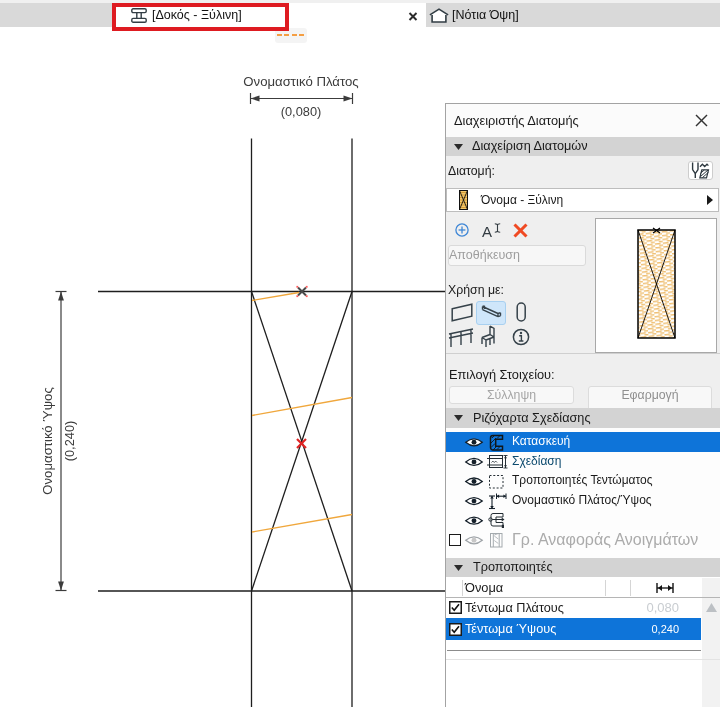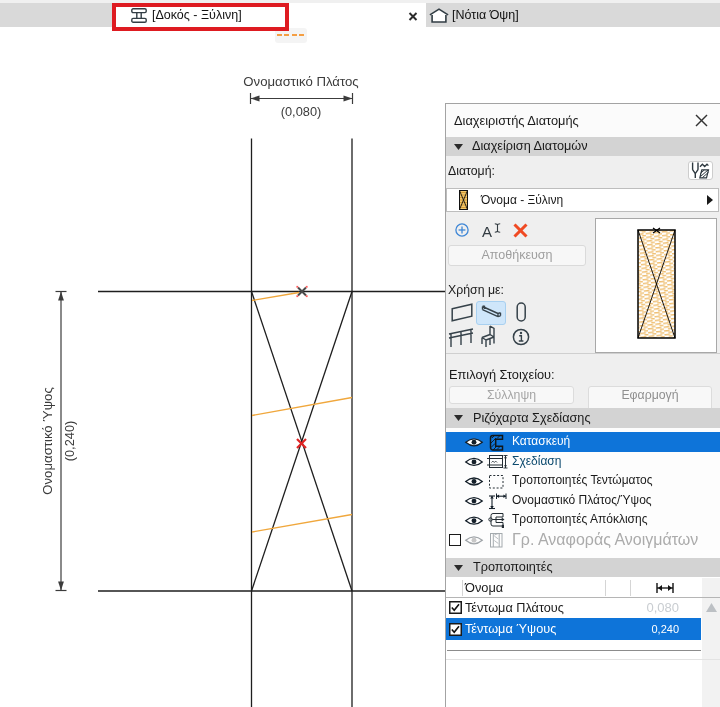--- a/index.html
+++ b/index.html
@@ -129,21 +129,21 @@
     </svg>
     <div class="abs" style="left:36px;top:119px;font-size:15px;color:#333c42">A</div>
     <svg class="abs" style="left:48px;top:119px" width="7" height="10" viewBox="0 0 7 10">
       <path d="M0.8,0.8 q2.7,0 2.7,1.4 q0,-1.4 2.7,-1.4 M3.5,1.6 v6.8 M0.8,9.2 q2.7,0 2.7,-1.4 q0,1.4 2.7,1.4" fill="none" stroke="#333c42" stroke-width="1.1"></path>
     </svg>
     <svg class="abs" style="left:67px;top:119px" width="15" height="15" viewBox="0 0 15 15">
       <line x1="1.5" y1="1.5" x2="13.5" y2="13.5" stroke="#f04a23" stroke-width="3"></line>
       <line x1="13.5" y1="1.5" x2="1.5" y2="13.5" stroke="#f04a23" stroke-width="3"></line>
     </svg>
 
-    <div class="abs" style="left:2px;top:141px;width:138px;height:21px;background:#f7f7f7;border:1px solid #dadada;border-radius:3px;text-align:center;line-height:19px;font-size:12.5px;color:#9e9e9e">Αποθήκευση</div>
+    <div class="abs" style="left:2px;top:141px;width:138px;height:21px;background:#f7f7f7;border:1px solid #dadada;border-radius:3px;line-height:19px;font-size:12.5px;color:#9e9e9e">Αποθήκευση</div>
 
     <div class="abs" style="left:149px;top:114px;width:122px;height:135px;background:#fff;border:1px solid #a8a8a8"></div>
     <svg class="abs" style="left:150px;top:115px" width="120" height="133" viewBox="0 0 120 133">
       <defs>
         <pattern id="woodh" width="8" height="3.8" patternUnits="userSpaceOnUse" patternTransform="rotate(-6)">
           <rect width="8" height="3.8" fill="#fff"></rect>
           <rect y="0.3" width="5.6" height="1" fill="#e8a231"></rect>
           <rect x="4.2" y="2.2" width="4.6" height="0.95" fill="#e8a231"></rect>
         </pattern>
       </defs>
@@ -195,21 +195,20 @@
     <div class="abs" style="left:27px;top:304px;height:20px;line-height:20px;font-size:12.7px;color:#1a1a1a">Ριζόχαρτα Σχεδίασης</div>
 
     <div class="abs" style="left:0;top:324px;width:274px;height:130px;background:#fdfdfd"></div>
 
     <div class="abs" style="left:0;top:328px;width:274px;height:19.6px;background:#0e74d9"></div>
     <div class="abs" style="left:66px;top:328px;height:19.6px;line-height:19.6px;font-size:12px;color:#fff">Κατασκευή</div>
 
     <div class="abs" style="left:66px;top:347.6px;height:19.6px;line-height:19.6px;font-size:12px;color:#0c4a6e">Σχεδίαση</div>
     <div class="abs" style="left:66px;top:367.2px;height:19.6px;line-height:19.6px;font-size:12px;color:#1a1a1a">Τροποποιητές Τεντώματος</div>
     <div class="abs" style="left:66px;top:386.8px;height:19.6px;line-height:19.6px;font-size:12px;color:#1a1a1a">Ονομαστικό Πλάτος/Ύψος</div>
-    <div class="abs" style="left:66px;top:406.4px;height:19.6px;line-height:19.6px;font-size:12px;color:#1a1a1a">Τροποποιητές Απόκλισης</div>
     <div class="abs" style="left:66px;top:426px;height:19.6px;line-height:19.6px;font-size:16px;color:#ababab">Γρ. Αναφοράς Ανοιγμάτων</div>
 
     <div class="abs" style="left:3px;top:430px;width:12px;height:12px;background:#fff;border:1.5px solid #1a1a1a"></div>
 
     <div class="abs" style="left:0;top:454px;width:274px;height:19px;background:#d3d3d3"></div>
     <svg class="abs" style="left:8px;top:461px" width="9" height="6" viewBox="0 0 9 6">
         <path d="M0,0 h9 l-4.5,6 z" fill="#2b2b2b"></path>
       </svg>
     <div class="abs" style="left:27px;top:454px;height:19px;line-height:19px;font-size:12.7px;color:#1a1a1a">Τροποποιητές</div>
 

